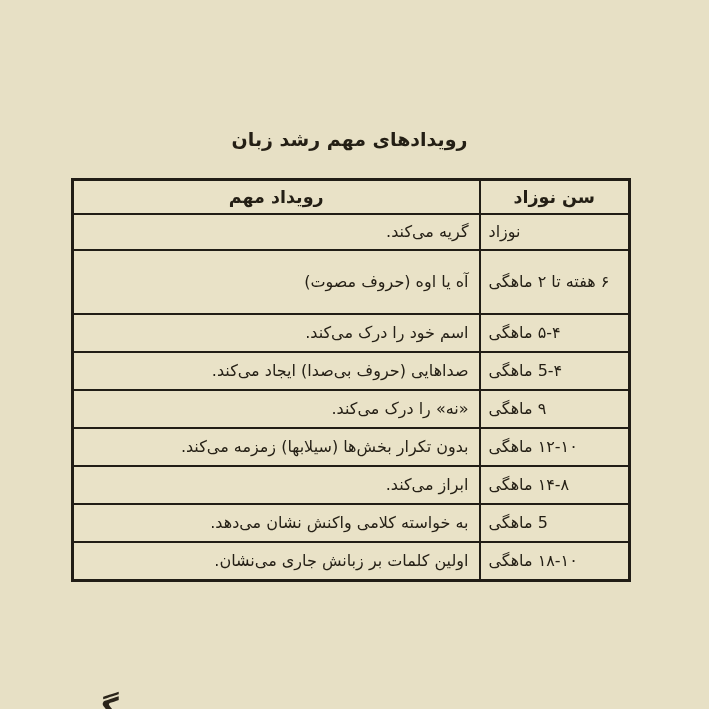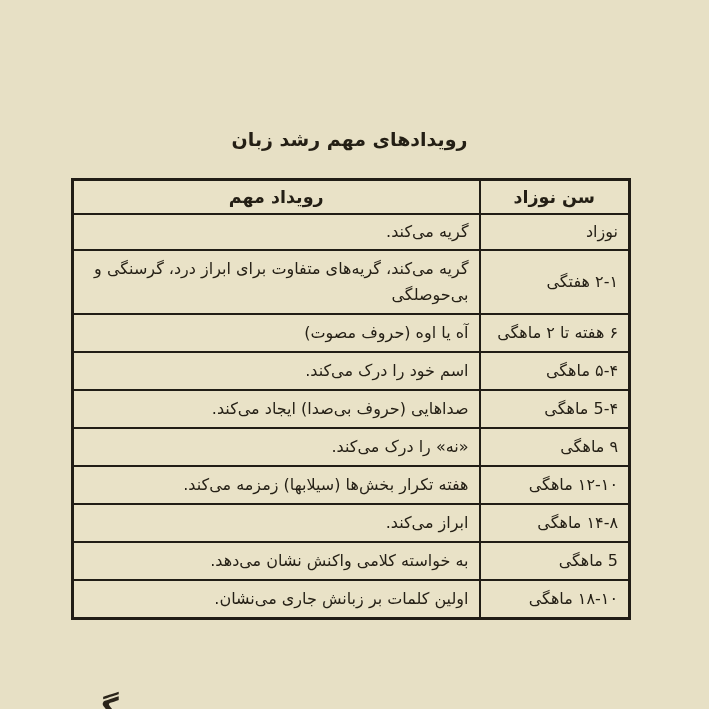--- a/index.html
+++ b/index.html
@@ -55,21 +55,21 @@
     font-size: 17.5px;
     font-weight: bold;
     text-align: center;
     padding: 2px 4px;
     margin-left: 36px;
   }
   table.milestones tbody tr { height: 38px; }
   table.milestones tbody tr:first-child  { height: 36px; }
   table.milestones tbody tr:nth-child(2) { height: 64px; }
   td.age-cell {
-    text-align: right;
+    text-align: left;
     white-space: nowrap;
   }
   td.event-cell {
     text-align: right;
   }
   
   .artifact {
     position: absolute;
     left: 88px;
     top: 694px;
@@ -97,42 +97,38 @@
         <th>سن نوزاد</th>
         <th>رویداد مهم</th>
       </tr>
     </thead>
     <tbody id="rows">
         <tr>
           <td class="age-cell">نوزاد</td>
           <td class="event-cell">گریه می‌کند.</td>
         </tr>
         <tr>
-          <td class="age-cell">۲-۱ هفتگی</td>
-          <td class="event-cell">گریه می‌کند، گریه‌های متفاوت برای ابراز درد، گرسنگی و بی‌حوصلگی</td>
-        </tr>
-        <tr>
           <td class="age-cell">۶ هفته تا ۲ ماهگی</td>
           <td class="event-cell">آه یا اوه (حروف مصوت)</td>
         </tr>
         <tr>
           <td class="age-cell">۵-۴ ماهگی</td>
           <td class="event-cell">اسم خود را درک می‌کند.</td>
         </tr>
         <tr>
           <td class="age-cell">5-۴ ماهگی</td>
           <td class="event-cell">صداهایی (حروف بی‌صدا) ایجاد می‌کند.</td>
         </tr>
         <tr>
           <td class="age-cell">۹ ماهگی</td>
           <td class="event-cell">«نه» را درک می‌کند.</td>
         </tr>
         <tr>
           <td class="age-cell">۱۲-۱۰ ماهگی</td>
-          <td class="event-cell">هفته تکرار بخش‌ها (سیلابها) زمزمه می‌کند.</td>
+          <td class="event-cell">بدون تکرار بخش‌ها (سیلابها) زمزمه می‌کند.</td>
         </tr>
         <tr>
           <td class="age-cell">۱۴-۸ ماهگی</td>
           <td class="event-cell">ابراز می‌کند.</td>
         </tr>
         <tr>
           <td class="age-cell">5 ماهگی</td>
           <td class="event-cell">به خواسته کلامی واکنش نشان می‌دهد.</td>
         </tr>
         <tr>

